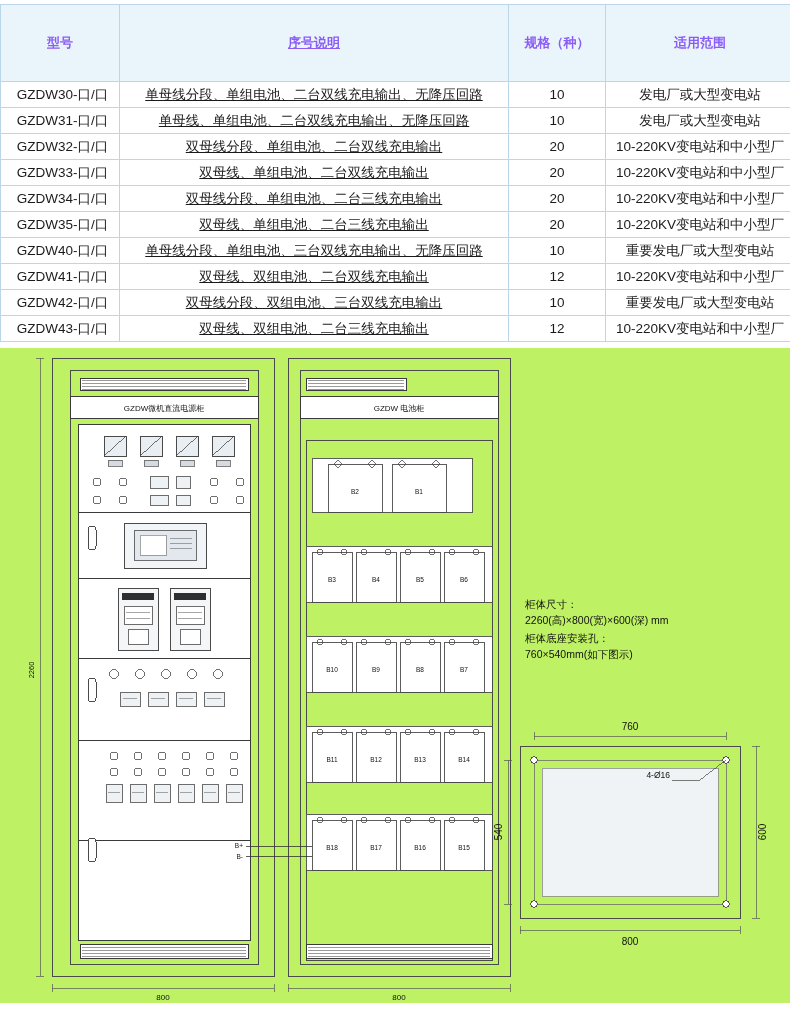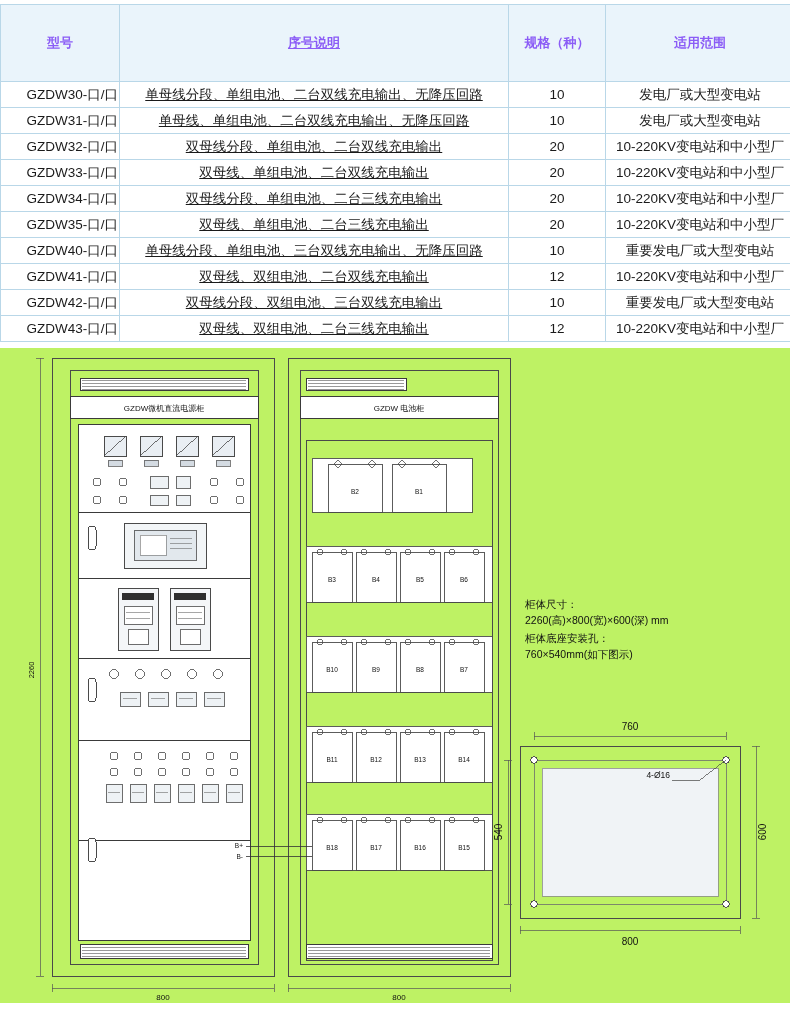--- a/index.html
+++ b/index.html
@@ -44,21 +44,21 @@
     text-align: center;
     vertical-align: middle;
     color: #1a1a1a;
     background: #ffffff;
     white-space: nowrap;
   }
   .col-model { width: 116px; }
   .col-desc  { width: 386px; text-decoration: underline; }
   .col-spec  { width: 94px; }
   .col-range { width: 186px; }
-  td.col-model { text-align: right; padding-left: 6px; }
+  td.col-model { text-align: center; padding-left: 6px; }
 
   .note-bar {
     width: 782px;
     margin: 0 auto;
     background: #eaf4fb;
     border: 1px solid #b9d7e8;
     border-top: none;
     box-sizing: border-box;
     height: 34px;
     line-height: 34px;

